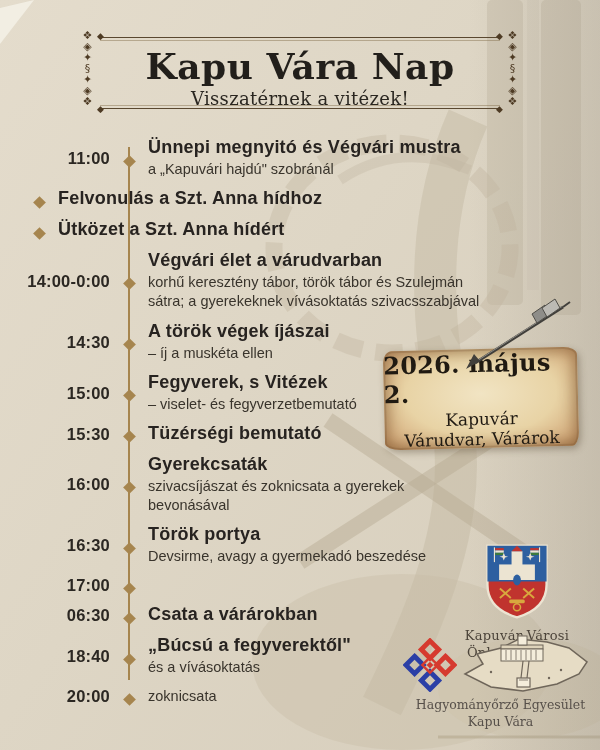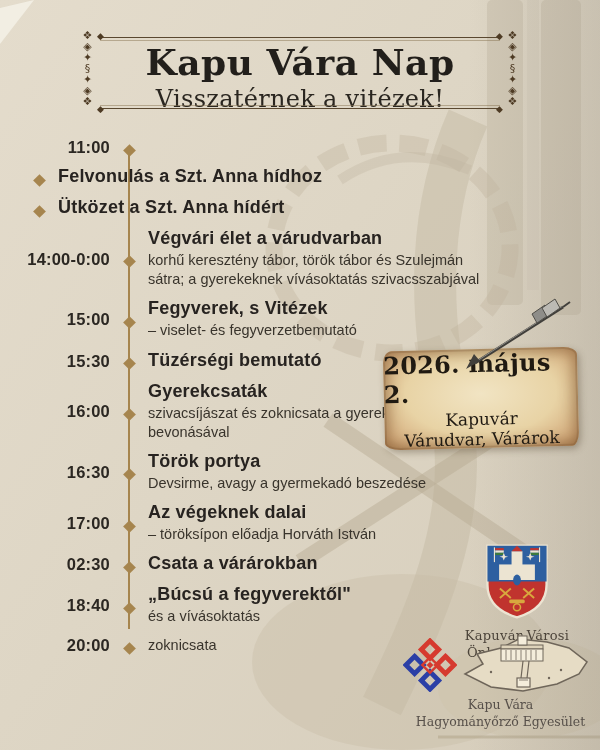--- a/index.html
+++ b/index.html
@@ -24,21 +24,21 @@
     border-top:1px solid #5a4830; border-bottom:1px solid #5a4830;
     display:flex; flex-direction:column; align-items:center; justify-content:center; }
   .frame-center .inner-lines { position:absolute; left:0; right:0; top:2px; bottom:2px;
     border-top:1px solid #8a755380; border-bottom:1px solid #8a755380; pointer-events:none; }
   .frame-end { position:absolute; color:#4e3b24; font-size:9px; line-height:9px; }
   .fe-tl{ top:-6px; left:-3px; } .fe-tr{ top:-6px; right:-3px; }
   .fe-bl{ bottom:-6px; left:-3px; } .fe-br{ bottom:-6px; right:-3px; }
   .main-title { font-family:"DejaVu Serif","Liberation Serif",serif; font-weight:bold;
     font-size:36px; line-height:1.05; color:#221f1b; letter-spacing:.5px; margin-top:11px; }
   .sub-title { font-family:"DejaVu Serif","Liberation Serif",serif;
-    font-size:24px; color:#2a2620; margin-top:3px; letter-spacing:.3px; }
+    font-size:18px; color:#2a2620; margin-top:3px; letter-spacing:.3px; }
 
   
   .schedule { position:absolute; left:20px; top:136px; width:468px; z-index:2; }
   .schedule::before { content:""; position:absolute; left:108px; top:11px; bottom:26px;
     width:2px; background:#a6854e; }
   .srow { display:flex; margin-bottom:8px; position:relative;align-items:center; }
   .srow:last-child { margin-bottom:0; }
   .time { width:90px; text-align:right; font-weight:bold; font-size:16.5px;
     color:#2b2722; padding-top:2px; letter-spacing:.2px; white-space:nowrap; }
   .marker { width:38px; display:flex; justify-content:center; flex:0 0 38px; }
@@ -116,20 +116,24 @@
 ◈
 ❖</div>
   </div>
 
   <div class="schedule">
     <div class="srow">
       <div class="time">11:00</div>
       <div class="marker">
         <span class="diamond"></span>
       </div>
+      <div class="content">
+        <div class="etitle">Ünnepi megnyitó és Végvári mustra</div>
+        <div class="edetail">a „Kapuvári hajdú" szobránál</div>
+      </div>
     </div>
 
     <div class="srow">
       <div class="marker">
         <span class="diamond"></span>
       </div>
       <div class="content">
         <div class="etitle">Felvonulás a Szt. Anna hídhoz</div>
 
       </div>
@@ -149,20 +153,30 @@
       <div class="time">14:00-0:00</div>
       <div class="marker">
         <span class="diamond"></span>
       </div>
       <div class="content">
         <div class="etitle">Végvári élet a várudvarban</div>
         <div class="edetail">korhű keresztény tábor, török tábor és Szulejmán sátra; a gyerekeknek vívásoktatás szivacsszabjával</div>
       </div>
     </div>
 
+    <div class="srow">
+      <div class="time">14:30</div>
+      <div class="marker">
+        <span class="diamond"></span>
+      </div>
+      <div class="content">
+        <div class="etitle">A török végek íjászai</div>
+        <div class="edetail">– íj a muskéta ellen</div>
+      </div>
+    </div>
 
     <div class="srow">
       <div class="time">15:00</div>
       <div class="marker">
         <span class="diamond"></span>
       </div>
       <div class="content">
         <div class="etitle">Fegyverek, s Vitézek</div>
         <div class="edetail">– viselet- és fegyverzetbemutató</div>
       </div>
@@ -199,28 +213,24 @@
         <div class="etitle">Török portya</div>
         <div class="edetail">Devsirme, avagy a gyermekadó beszedése</div>
       </div>
     </div>
 
     <div class="srow">
       <div class="time">17:00</div>
       <div class="marker">
         <span class="diamond"></span>
       </div>
-      <div class="content">
-        <div class="etitle">Az végeknek dalai</div>
-        <div class="edetail">– töröksípon előadja Horváth István</div>
-      </div>
-    </div>
-
-    <div class="srow">
-      <div class="time">02:30</div>
+    </div>
+
+    <div class="srow">
+      <div class="time">06:30</div>
       <div class="marker">
         <span class="diamond"></span>
       </div>
       <div class="content">
         <div class="etitle">Csata a várárokban</div>
 
       </div>
     </div>
 
     <div class="srow">
@@ -320,18 +330,18 @@
         <line x1="61" y1="2" x2="61" y2="0" stroke="#6f665a" stroke-width="1"></line>
         <path d="M62,27 L60,44 M68,27 L66,44" fill="none" stroke="#6f665a" stroke-width="1.2"></path>
         <rect x="56" y="44" width="13" height="9" fill="#f4eddb" stroke="#6f665a" stroke-width="1.2"></rect>
         <line x1="58" y1="46" x2="67" y2="46" stroke="#6f665a" stroke-width="0.8"></line>
         <circle cx="30" cy="38" r="1.2" fill="#6f665a"></circle>
           <circle cx="100" cy="36" r="1.2" fill="#6f665a"></circle>
         <circle cx="88" cy="44" r="1.2" fill="#6f665a"></circle>
       </svg>
     </div>
     <div class="assoc-text">
+      <div>Hagyományőrző Egyesület</div>
       <div>Kapu Vára</div>
-      <div>Hagyományőrző Egyesület</div>
     </div>
   </div>
 
 </div>
 
 </body></html>

